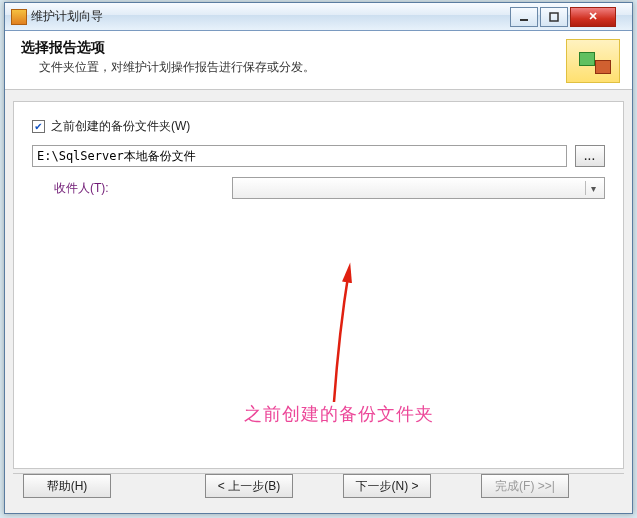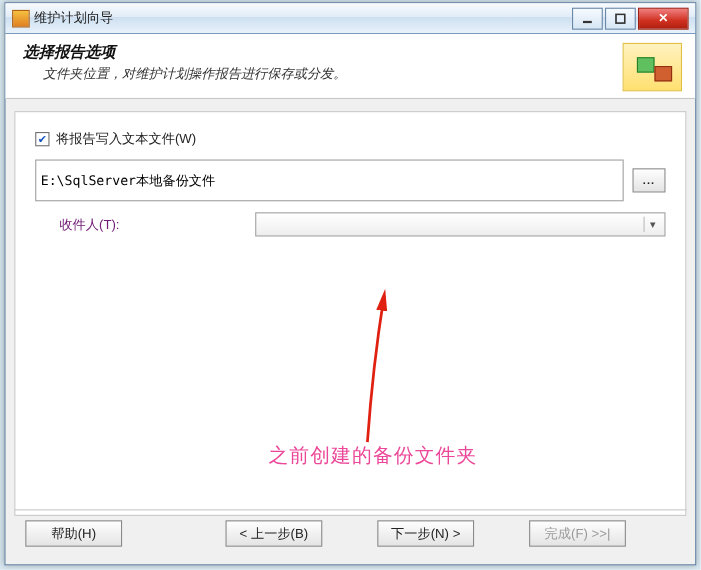--- a/index.html
+++ b/index.html
@@ -5,37 +5,37 @@
   * { box-sizing: border-box; font-family: "Microsoft YaHei", "SimSun", sans-serif; }
   body { margin: 0; background: #d8e8f0; width: 637px; height: 518px; position: relative; }
   .win {
     position: absolute; left: 4px; top: 2px; width: 629px; height: 512px;
     background: #f0f0f0; border: 1px solid #5a7ca0; box-shadow: 0 0 6px rgba(0,0,0,.3);
   }
   .titlebar {
     height: 28px;
     background: linear-gradient(#f8fbff, #e1ecf7 45%, #cddff0 46%, #e8f2fb);
     border-bottom: 1px solid #7a9ac0; display: flex; align-items: center;
-    padding: 0 6px 0 6px; font-size: 12px; color: #222;
+    padding: 0 16px 0 6px; font-size: 12px; color: #222;
   }
   .titlebar .app-icon { width: 16px; height: 16px; margin-right: 4px;
     background: linear-gradient(#f5c040,#e08020); border:1px solid #b06010;}
   .titlebar .spacer { flex: 1; }
   .win-btn { height: 20px; border: 1px solid #6a88a8; margin-left: 2px;
     display:flex; align-items:center; justify-content:center; font-size:11px;
     color:#333; background:linear-gradient(#f6faff,#d6e6f4); }
   .win-min { width: 28px; }
   .win-max { width: 28px; }
   .win-close { width: 46px; background:linear-gradient(#f08080,#d03020 60%,#b02010);
     border-color:#a02010; color:#fff; font-weight:bold;}
   .header {
     padding: 8px 12px 6px 16px; display:flex; align-items:flex-start;
     background:#fff; border-bottom:1px solid #c8c8c8;
   }
-  .header .txt { flex:1;font-style:italic; }
+  .header .txt { flex:1; }
   .header h1 { margin:0 0 2px 0; font-size: 14px; font-weight: bold; color:#111;}
   .header p  { margin:0; font-size:12px; color:#333; text-indent: 1.5em;}
   .header .decor {
     width: 54px; height: 44px; margin-left:8px;
     background: linear-gradient(#fff2c0,#ffe070);
     border:1px solid #e0c040; position:relative;
   }
   .header .decor::before { content:""; position:absolute; left:12px; top:12px;
     width:14px; height:12px; background:#60c060; border:1px solid #2a802a;}
   .header .decor::after { content:""; position:absolute; right:8px; bottom:8px;
@@ -44,21 +44,21 @@
     position:absolute; left:8px; right:8px; top:98px; bottom:44px;
     background:#fff; border:1px solid #c8c8c8; padding:16px 18px;
     font-size:12px; color:#222;
   }
   .row { display:flex; align-items:center; margin-bottom:10px; }
   .check { width:13px; height:13px; border:1px solid #707070; margin-right:6px;
     background:#fff; display:inline-flex; align-items:center; justify-content:center;
     font-size:10px; color:#1050c0;}
   .label-col { width: 200px; padding-left:22px; }
   .text-input {
-    flex:1; height:38px; border:1px solid #a0a0a0; background:#fff;
+    flex:1; height:22px; border:1px solid #a0a0a0; background:#fff;
     padding:2px 4px; font-size:12px; font-family:Consolas,monospace;
   }
   .browse-btn {
     width:30px; height:22px; margin-left:8px;
     border:1px solid #8a8a8a; background:linear-gradient(#fefefe,#e4e4e4);
     display:flex; align-items:center; justify-content:center; font-weight:bold;
     letter-spacing:1px; font-size:10px;
   }
   .combo {
     flex:1; height:22px; border:1px solid #a0a0a0;
@@ -67,22 +67,22 @@
   .combo .arrow { position:absolute; right:3px; top:3px; width:16px; height:14px;
     border-left:1px solid #bbb; display:flex; align-items:center; justify-content:center;
     color:#555; font-size:10px;}
   .disabled { color:#701a75; }
   .annotation {
     position:absolute; left:230px; top:300px; color:#ec4899; font-size:18px;
     letter-spacing:1px;
   }
   .arrow-svg { position:absolute; left:310px; top:160px; pointer-events:none;}
   .footer {
-    position:absolute; left:8px; right:8px; bottom:16px; height:34px;
-    display:flex; align-items:flex-end; padding:0 4px;
+    position:absolute; left:8px; right:8px; bottom:6px; height:34px;
+    display:flex; align-items:flex-start; padding:0 4px;
     border-top:1px solid #c8c8c8;
     gap:44px;
   }
   .btn {
     height:24px; min-width:88px; padding:0 10px; margin-left:6px;
     border:1px solid #8a8a8a; background:linear-gradient(#fefefe,#e4e4e4);
     display:flex; align-items:center; justify-content:center; font-size:12px;
     color:#222;
   }
   .btn.disabled { color:#9a9a9a; }
@@ -117,21 +117,21 @@
       <h1>选择报告选项</h1>
       <p>文件夹位置，对维护计划操作报告进行保存或分发。</p>
     </div>
     <div class="decor"></div>
   </div>
 
   <div class="body">
 
     <div class="row">
       <span class="check">✔</span>
-      <span>将报告写入文本文件(W)</span>
+      <span>之前创建的备份文件夹(W)</span>
     </div>
 
     <div class="row">
       <input class="text-input" value="E:\SqlServer本地备份文件" style="">
       <div class="browse-btn">
         <span>...</span>
       </div>
     </div>
 
 

